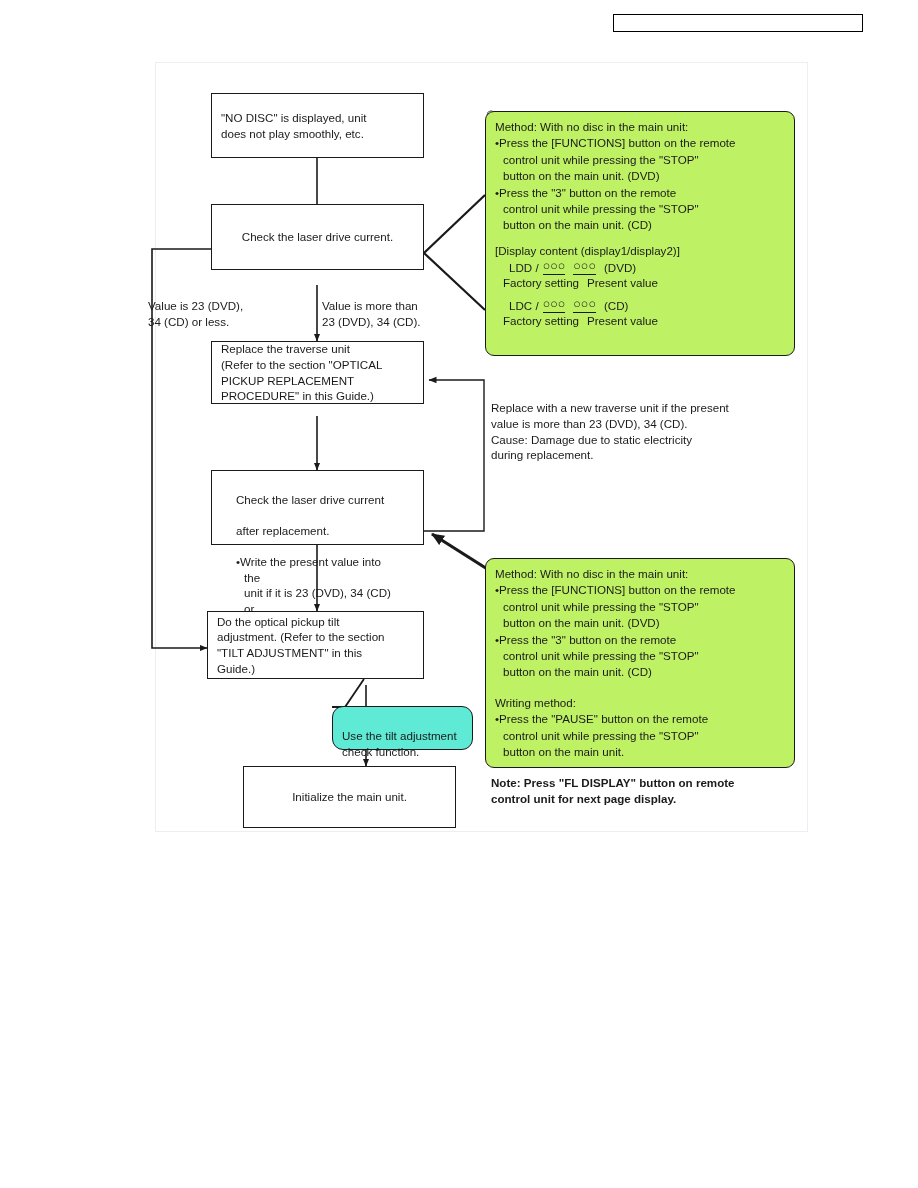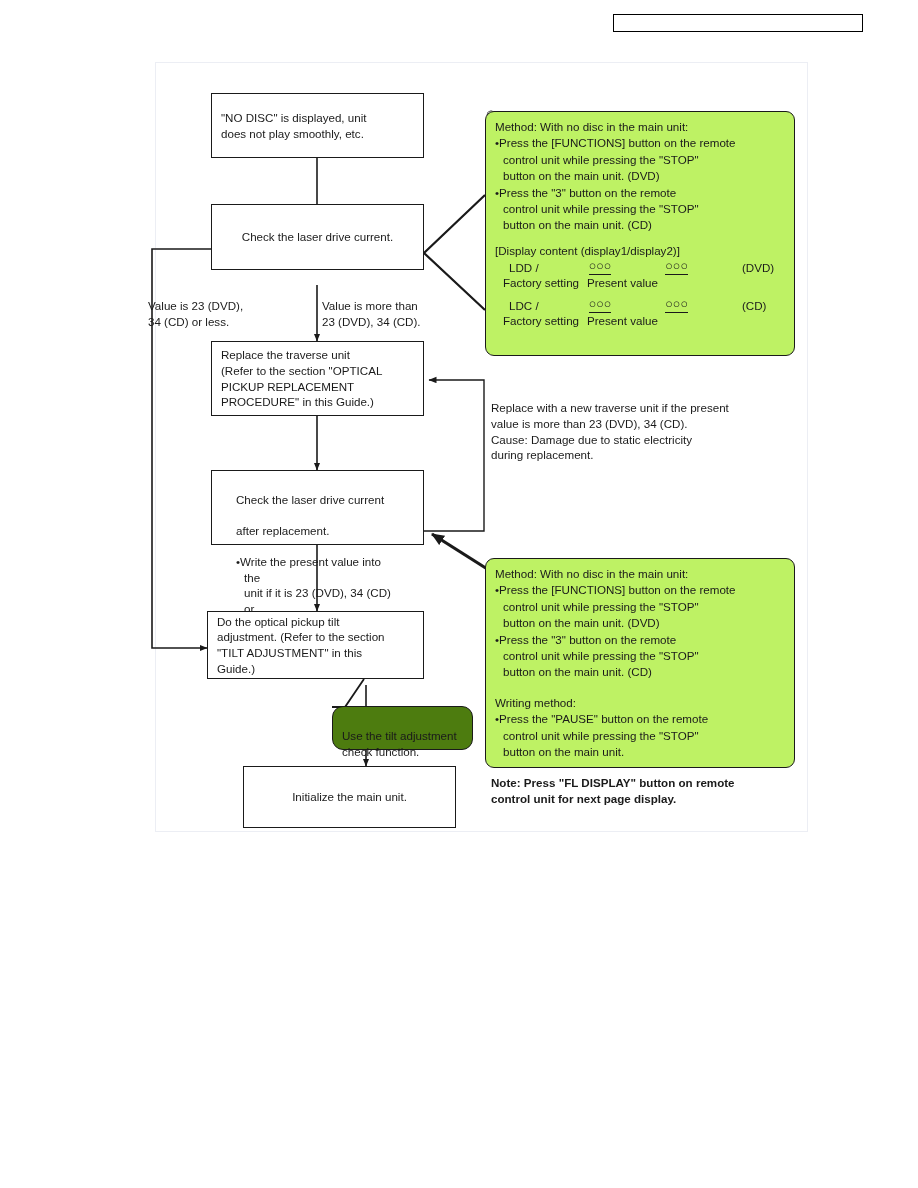--- a/index.html
+++ b/index.html
@@ -87,21 +87,21 @@
     z-index: 3;
   }
   .ftext.bold { font-weight: bold; }
 
   
   .callout {
     position: absolute;
     box-sizing: border-box;
     border: 1.8px solid #1a1a1a;
     border-radius: 11px;
-    background: #4d7c0f;
+    background: #5eead4;
     font-size: 11.6px;
     line-height: 16px;
     padding: 5px 9px;
     white-space: pre-line;
     z-index: 6;
   }
 
   
   #wires {
     position: absolute;
@@ -114,21 +114,20 @@
   }
 
   .bullet-line { text-indent: -8px; padding-left: 8px; }
 
   
   .disp-row {
     display: flex;
     align-items: flex-start;
     font-size: 11.6px;
     line-height: 15px;
-    gap: 46px;
   }
   .rings {
     display: inline-flex;
     flex-direction: column;
     align-items: center;
     margin: 0 4px;
   }
   .rings .glyphs { letter-spacing: 0px; font-size: 12.5px; line-height: 13px; }
   .rings .underline {
     width: 100%;
@@ -192,21 +191,21 @@
   <div class="fbox center" style="left:211px; top:204px; width:213px; height:66px;">
     <span>Check the laser drive current.</span>
   </div>
 
   <div class="ftext" style="left:148px; top:298px; width:165px;">Value is 23 (DVD),
 34 (CD) or less.</div>
 
   <div class="ftext" style="left:322px; top:298px; width:175px;">Value is more than
 23 (DVD), 34 (CD).</div>
 
-  <div class="fbox vcenter" style="left:211px; top:341px; width:213px; height:75px;">
+  <div class="fbox vcenter" style="left:211px; top:341px; width:213px; height:63px;">
     <span>Replace the traverse unit
 (Refer to the section "OPTICAL
 PICKUP REPLACEMENT
 PROCEDURE" in this Guide.)</span>
   </div>
 
   <div class="fbox" style="left:211px; top:470px; width:213px; height:75px; padding:5px 24px;">
     <div>Check the laser drive current</div>
     <div>after replacement.</div>
     <div class="bullet-line" style="white-space:pre-line;">•<span>Write the present value into the

